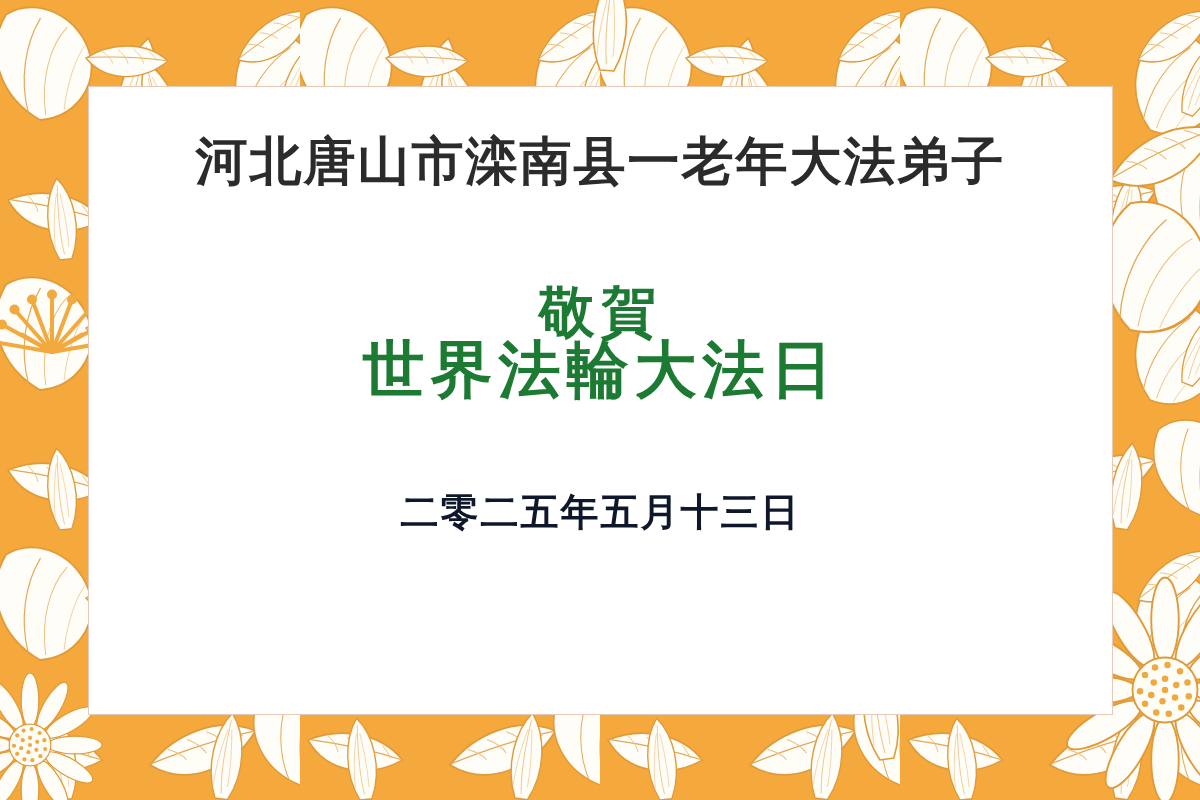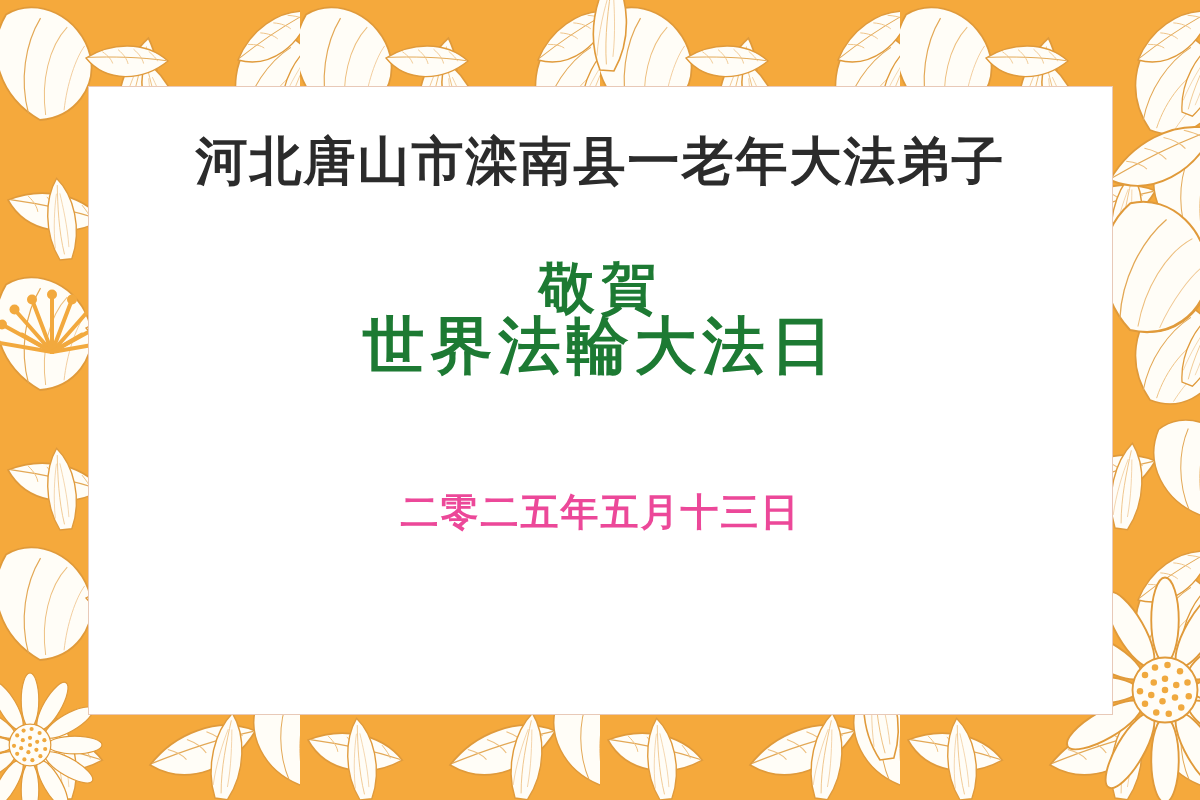--- a/index.html
+++ b/index.html
@@ -48,41 +48,41 @@
   #sender-line {
     margin-top: 48px;
     font-size: 52px;
     font-weight: bold;
     color: #2b2b2b;
     letter-spacing: 2px;
     font-family: "DejaVu Serif", "Liberation Serif", serif;
   }
 
   #salutation-line {
-    margin-top: 72px;
+    margin-top: 96px;
     font-size: 56px;
     font-weight: bold;
     color: #1d7a33;
     letter-spacing: 6px;
     font-family: "DejaVu Serif", "Liberation Serif", serif;
   }
 
   #occasion-line {
     font-size: 62px;
     font-weight: bold;
     color: #1d7a33;
     letter-spacing: 6px;
     font-family: "DejaVu Serif", "Liberation Serif", serif;
   }
 
   #date-line {
-    margin-top: 116px;
+    margin-top: 92px;
     font-size: 38px;
     font-weight: bold;
-    color: #ec4899;
+    color: #0f172a;
     letter-spacing: 2px;
     font-family: "DejaVu Serif", "Liberation Serif", serif;
   }
 </style>
 </head>
 <body>
 
 <div id="card-root">
 
   <div id="floral-bg">

